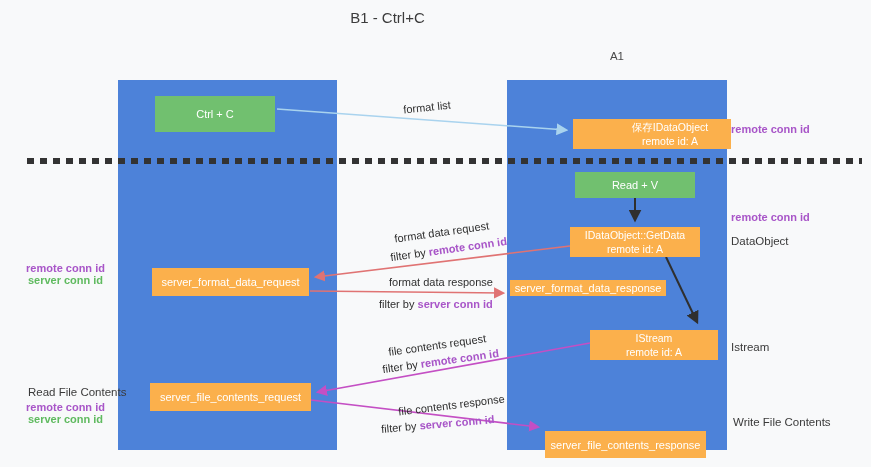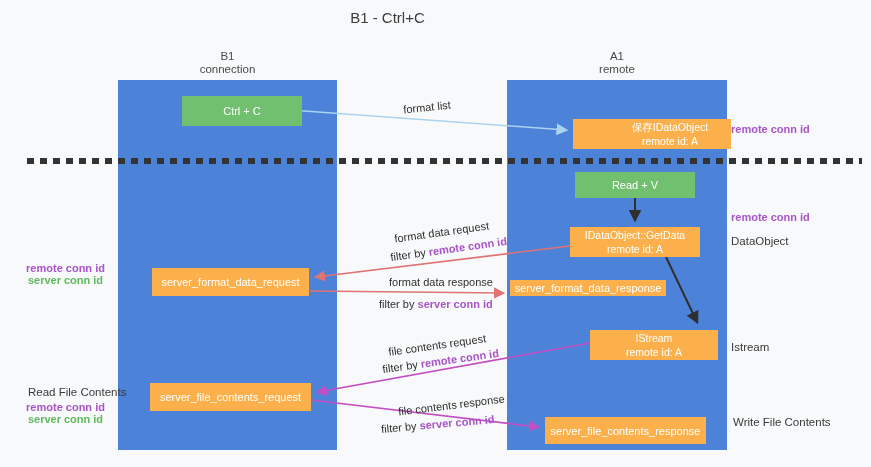--- a/index.html
+++ b/index.html
@@ -29,27 +29,22 @@
 </style>
 </head>
 <body>
 
 <div class="stage">
 
   <div class="abs title">
     <div>B1 - Ctrl+C</div>
   </div>
 
-  <div class="abs lane-header" style="left:118px;top:50px;width:219px;">
-    <div>B1</div>
-    <div>connection</div>
-  </div>
   <div class="abs lane-header" style="left:507px;top:50px;width:220px;">
     <div>A1</div>
-    <div>remote</div>
   </div>
 
   <div class="abs lane" style="left:118px;top:80px;width:219px;height:370px;"></div>
   <div class="abs lane" style="left:507px;top:80px;width:220px;height:370px;"></div>
 
   <div class="abs dashed-line" style="left:27px;top:158px;width:835px;"></div>
 
   <svg class="arrows" width="871" height="467" viewBox="0 0 871 467">
     <defs>
       <marker id="m-blue" viewBox="0 0 10 10" refX="8" refY="5" markerWidth="7.5" markerHeight="7.5" orient="auto-start-reverse">
@@ -67,21 +62,21 @@
     </defs>
     <line x1="277" y1="109" x2="566" y2="130" stroke="#a9d3ee" stroke-width="1.6" marker-end="url(#m-blue)"></line>
     <line x1="635" y1="198" x2="635" y2="220" stroke="#2f2f2f" stroke-width="2" marker-end="url(#m-black)"></line>
     <line x1="666" y1="257" x2="697" y2="322" stroke="#2f2f2f" stroke-width="2" marker-end="url(#m-black)"></line>
     <line x1="570" y1="246" x2="316" y2="277" stroke="#e07373" stroke-width="1.6" marker-end="url(#m-red)"></line>
     <line x1="310" y1="291" x2="503" y2="293" stroke="#e07373" stroke-width="1.6" marker-end="url(#m-red)"></line>
     <line x1="590" y1="343" x2="318" y2="392" stroke="#c44fc4" stroke-width="1.6" marker-end="url(#m-mag)"></line>
     <line x1="311" y1="400" x2="538" y2="427" stroke="#c44fc4" stroke-width="1.6" marker-end="url(#m-mag)"></line>
   </svg>
 
-  <div class="abs node green" style="left:155px;top:96px;width:120px;height:30px;margin-left:27px;">
+  <div class="abs node green" style="left:155px;top:96px;width:120px;height:36px;">
     <div>Ctrl + C</div>
   </div>
 
   <div class="abs node orange" style="left:573px;top:119px;width:122px;height:30px;font-size:10.5px;padding-left:36px;">
     <div>保存IDataObject</div>
     <div>remote id: A</div>
   </div>
 
   <div class="abs node green" style="left:575px;top:172px;width:120px;height:26px;">
     <div>Read + V</div>
@@ -102,21 +97,21 @@
 
   <div class="abs node orange" style="left:590px;top:330px;width:128px;height:30px;font-size:10.5px;">
     <div>IStream</div>
     <div>remote id: A</div>
   </div>
 
   <div class="abs node orange" style="left:150px;top:383px;width:161px;height:28px;">
     <div>server_file_contents_request</div>
   </div>
 
-  <div class="abs node orange" style="left:545px;top:417px;width:161px;height:27px;">
+  <div class="abs node orange" style="left:545px;top:431px;width:161px;height:27px;">
     <div>server_file_contents_response</div>
   </div>
 
   <div class="abs lbl rot-m6" style="left:367px;top:101px;width:120px;text-align:center;">format list</div>
 
   <div class="abs lbl rot-m8" style="left:394px;top:226px;">format data request</div>
   <div class="abs lbl rot-m8" style="left:390px;top:243px;">
     <span>filter by</span>
     <span class="purple">remote conn id</span>
   </div>

